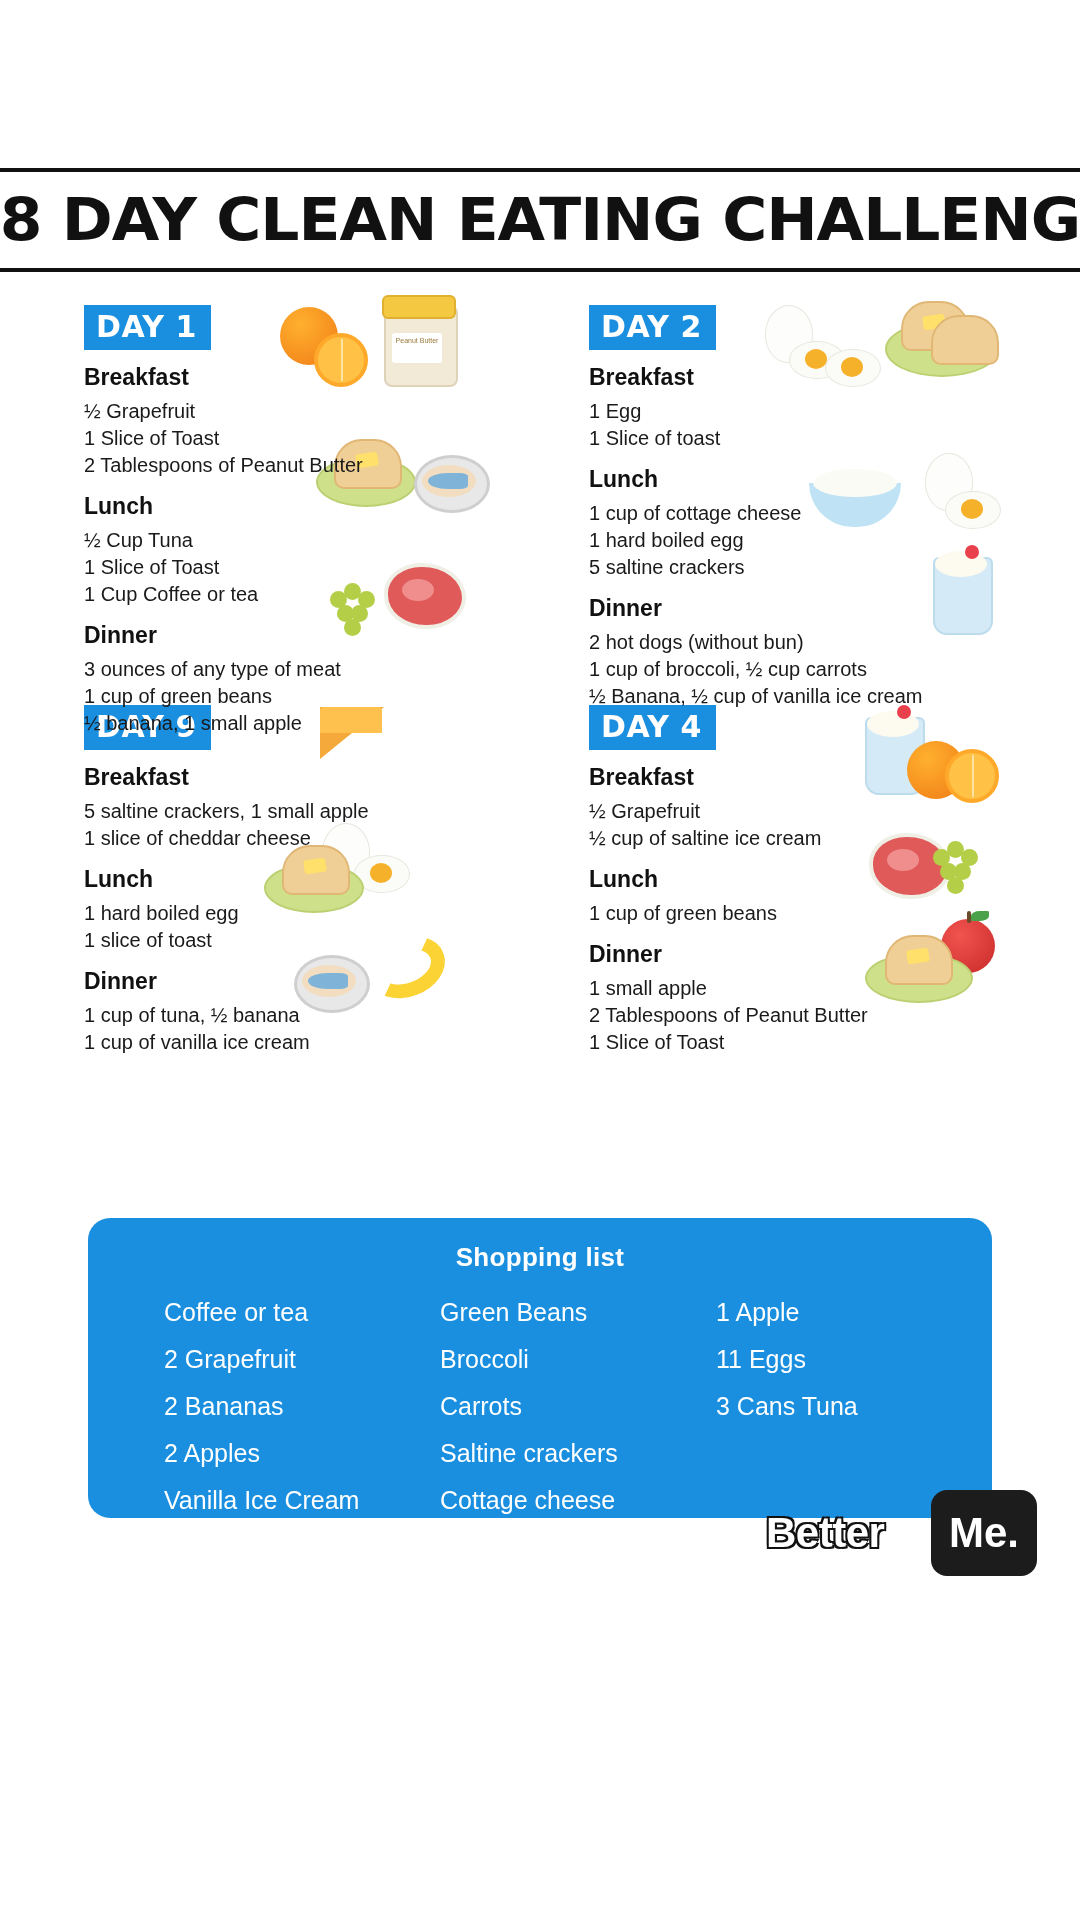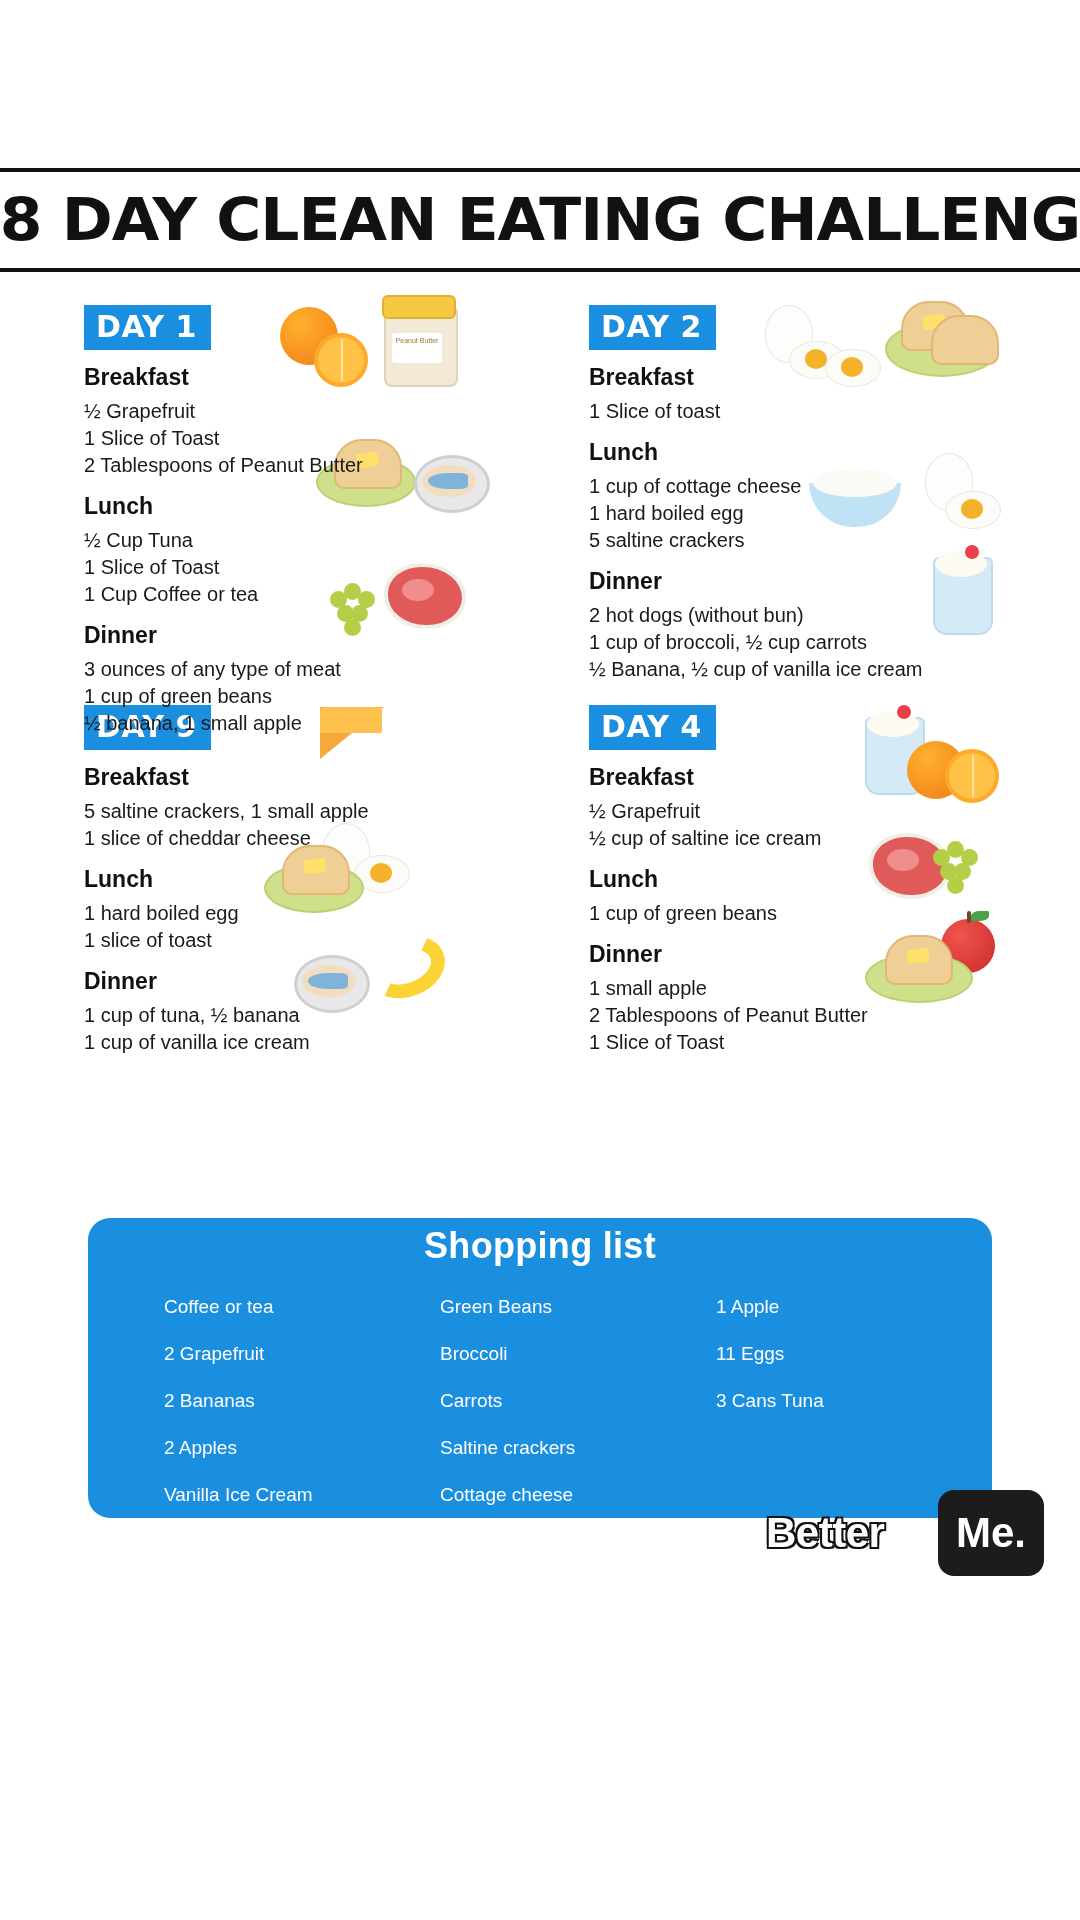--- a/index.html
+++ b/index.html
@@ -325,33 +325,33 @@
     left: 88px;
     top: 1218px;
     width: 904px;
     height: 300px;
     background: #1a8fe0;
     border-radius: 22px;
   }
   .shopping-title {
     text-align: center;
     color: #fff;
-    font-size: 36px;
+    font-size: 26px;
     font-weight: 700;
-    padding-top: 7px;
+    padding-top: 24px;
     letter-spacing: 0.3px;
   }
   .shopping-cols {
     display: flex;
     padding: 16px 0 0 76px;
   }
   .shop-col { width: 276px; }
   .shop-item {
     color: #ffffff;
-    font-size: 19px;
+    font-size: 25px;
     line-height: 47px;
     white-space: nowrap;
   }
 
   
   .logo-wrap {
     position: absolute;
     left: 766px;
     top: 1490px;
     height: 86px;
@@ -364,21 +364,21 @@
     color: #ffffff;
     text-shadow:
       -2px -2px 0 #111, 2px -2px 0 #111,
       -2px 2px 0 #111, 2px 2px 0 #111;
     letter-spacing: -0.5px;
     position: relative;
     z-index: 1;
   }
   .logo-me {
     position: absolute;
-    left: 172px;
+    left: 165px;
     top: 0;
     width: 106px;
     height: 86px;
     background: #1c1c1c;
     border-radius: 16px;
     color: #fff;
     font-size: 42px;
     font-weight: 700;
     display: flex;
     align-items: center;
@@ -462,20 +462,21 @@
           <div class="grape" style="left:21px; top:22px;"></div>
           <div class="grape" style="left:14px; top:36px;"></div>
         </div>
       </div>
 
       <div class="day-col right">
         <div class="day-badge">DAY 2</div>
 
         <div class="meal">
           <div class="meal-title">Breakfast</div>
+          <div class="meal-line">1 Egg</div>
           <div class="meal-line">1 Slice of toast</div>
         </div>
 
         <div class="meal">
           <div class="meal-title">Lunch</div>
           <div class="meal-line">1 cup of cottage cheese</div>
           <div class="meal-line">1 hard boiled egg</div>
           <div class="meal-line">5 saltine crackers</div>
         </div>
 

